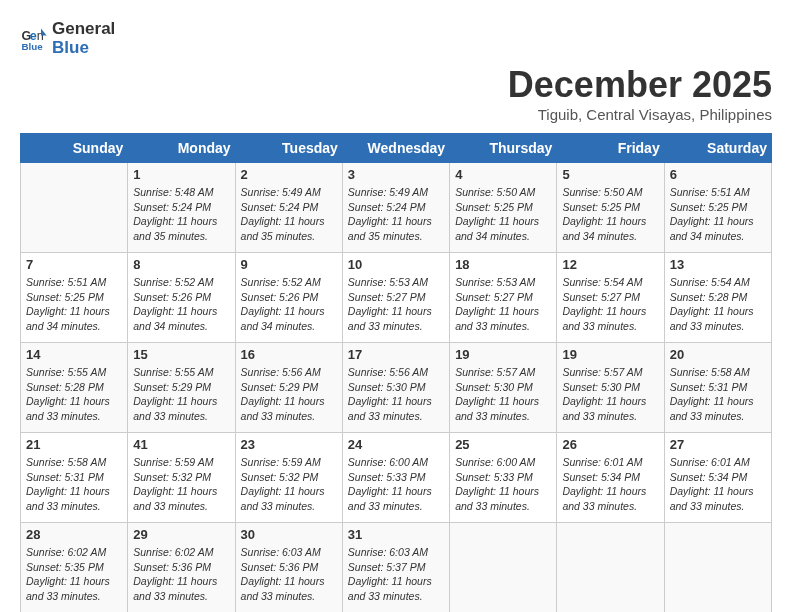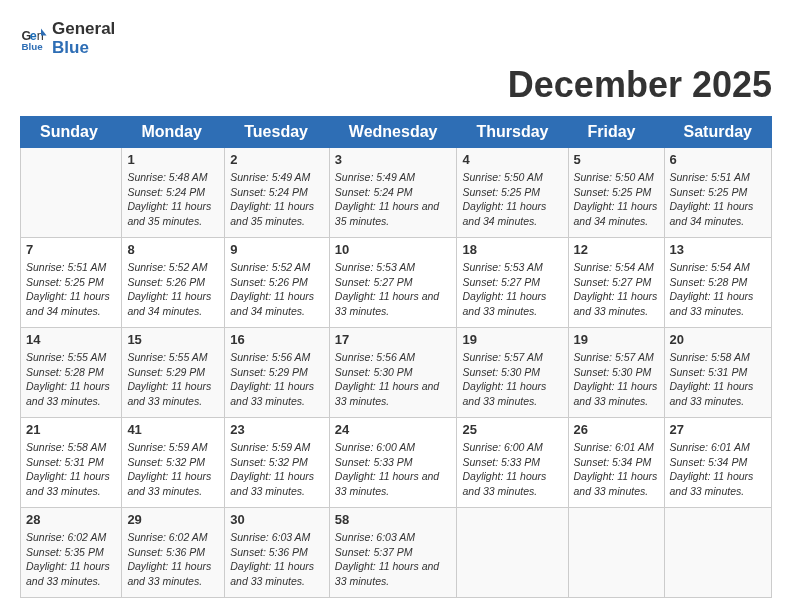--- a/index.html
+++ b/index.html
@@ -39,23 +39,23 @@
       color: #555;
     }
     table {
       width: 100%;
       border-collapse: collapse;
       font-size: 11px;
     }
     thead tr th {
       background-color: #2e6eb5;
       color: #fff;
-      padding: 6px 19px;
-      text-align: left;
-      font-size: 16px;
+      padding: 6px 4px;
+      text-align: right;
+      font-size: 14px;
       font-weight: bold;
       border: 1px solid #2e6eb5;
     }
     tbody tr td {
       border: 1px solid #ccc;
       padding: 4px 5px;
       vertical-align: top;
       height: 90px;
       width: 107px;
     }
@@ -95,20 +95,21 @@
       <polygon points="30,5 38,15 30,15" fill="#2e6eb5"></polygon>
       <text x="2" y="36" font-size="14" font-weight="bold" fill="#2e6eb5">Blue</text>
     </svg>
     <div>
       <div style="font-size:17px;font-weight:bold;color:#333;line-height:1.1;text-align:right;">General</div>
       <div style="font-size:17px;font-weight:bold;color:#2e6eb5;line-height:1.1;">Blue</div>
     </div>
   </div>
   <div class="title-area">
     <div class="main-title">December 2025</div>
+    <div class="subtitle">Tiguib, Central Visayas, Philippines</div>
   </div>
 </div>
 
 <table>
   <thead>
     <tr>
     <th>Sunday</th>
         <th>Monday</th>
         <th>Tuesday</th>
         <th>Wednesday</th>
@@ -242,21 +243,21 @@
         </td>
         <td>
           <span class="day-num">29</span>
           <div class="info">Sunrise: 6:02 AM<br>Sunset: 5:36 PM<br>Daylight: 11 hours and 33 minutes.</div>
         </td>
         <td>
           <span class="day-num">30</span>
           <div class="info">Sunrise: 6:03 AM<br>Sunset: 5:36 PM<br>Daylight: 11 hours and 33 minutes.</div>
         </td>
         <td>
-          <span class="day-num">58</span>
+          <span class="day-num">31</span>
           <div class="info">Sunrise: 6:03 AM<br>Sunset: 5:37 PM<br>Daylight: 11 hours and 33 minutes.</div>
         </td>
         <td class="empty-cell"></td>
         <td class="empty-cell"></td>
         <td class="empty-cell"></td>
       </tr>
     </tbody>
 </table>
 
 </body></html>

